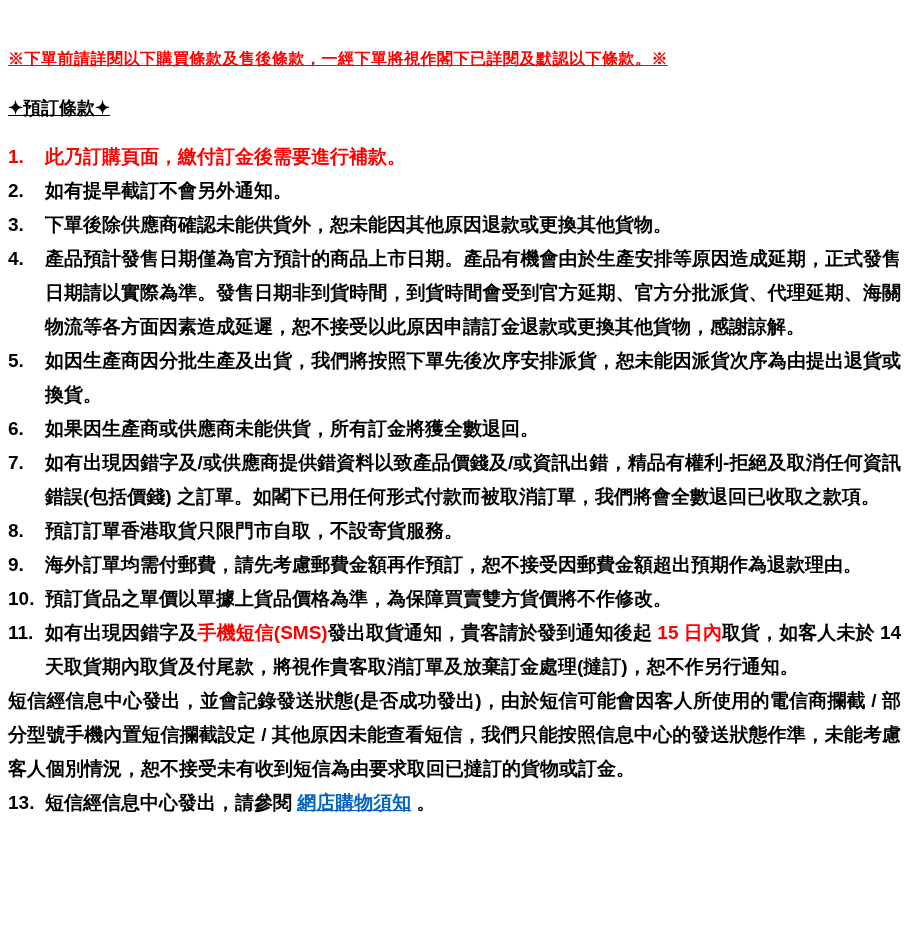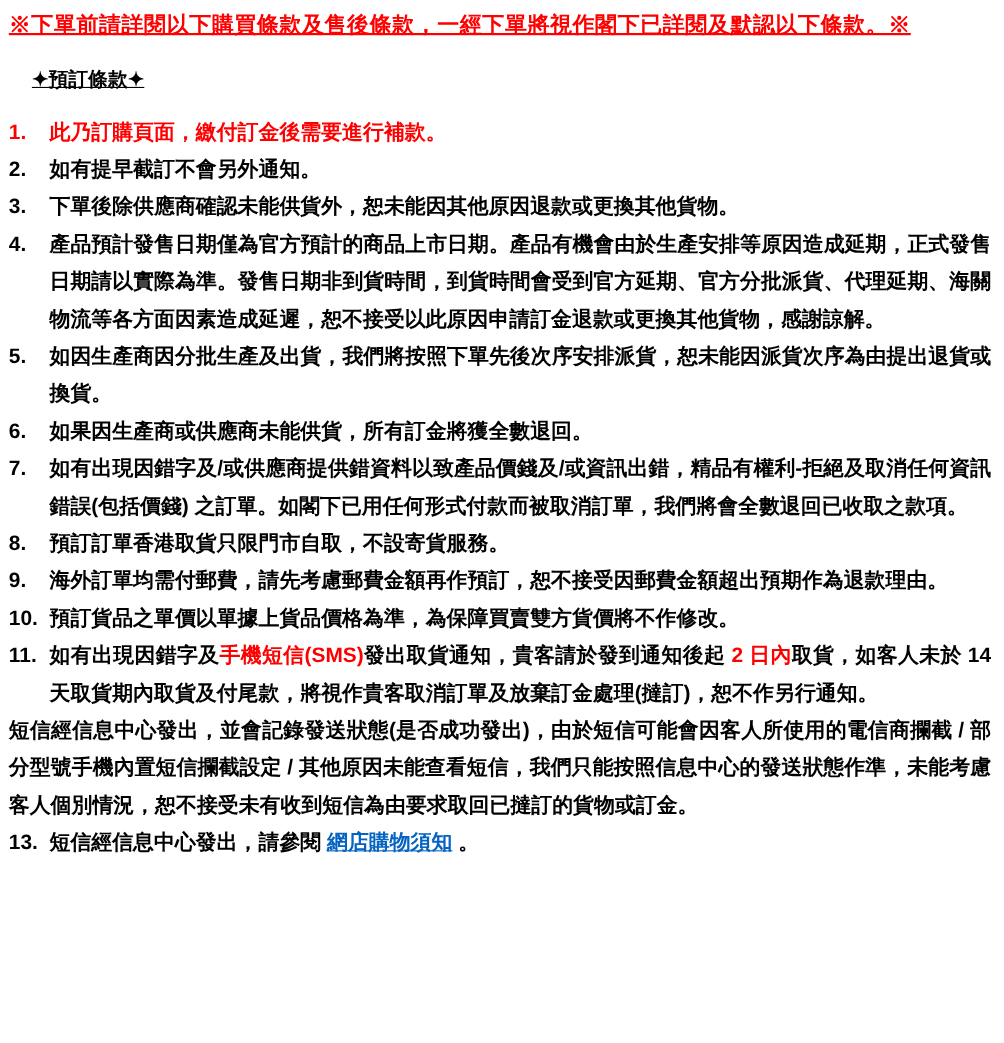--- a/index.html
+++ b/index.html
@@ -9,28 +9,29 @@
     background: var(--background, #ffffff);
     font-family: "Liberation Sans", sans-serif;
     font-weight: 700;
     color: var(--text, #000000);
     overflow: hidden;
   }
   .page { padding: 10px 12px 0 8px; }
 
   .doc-title {
     color: var(--red, #ff0000);
-    font-size: 20px;
+    font-size: 16px;
     line-height: 26px;
     text-decoration: underline;
     margin-bottom: 24px;
     letter-spacing: 0.5px;
+    margin-top: 36px;
   }
 
-  .section-header-wrap { margin-bottom: 20px; margin-left: 21px; }
+  .section-header-wrap { margin-bottom: 20px; }
   .section-header {
     display: inline-block;
     font-size: 18px;
     line-height: 24px;
     text-decoration: underline;
   }
 
   .terms-list { }
   .term-item {
     display: flex;
@@ -90,21 +91,21 @@
       <div class="term-item">
         <span class="term-num">9.</span>
         <span class="term-text"><span>海外訂單均需付郵費，請先考慮郵費金額再作預訂，恕不接受因郵費金額超出預期作為退款理由。</span></span>
       </div>
       <div class="term-item">
         <span class="term-num">10.</span>
         <span class="term-text"><span>預訂貨品之單價以單據上貨品價格為準，為保障買賣雙方貨價將不作修改。</span></span>
       </div>
       <div class="term-item">
         <span class="term-num">11.</span>
-        <span class="term-text"><span>如有出現因錯字及</span><span class="red-underline">手機短信(SMS)</span><span>發出取貨通知，貴客請於發到通知後起 </span><span class="red-underline">2 日內</span><span>取貨，如客人未於 14 天取貨期內取貨及付尾款，將視作貴客取消訂單及放棄訂金處理(撻訂)，恕不作另行通知。</span></span>
+        <span class="term-text"><span>如有出現因錯字及</span><span class="red-underline">手機短信(SMS)</span><span>發出取貨通知，貴客請於發到通知後起 </span><span class="red-underline">15 日內</span><span>取貨，如客人未於 14 天取貨期內取貨及付尾款，將視作貴客取消訂單及放棄訂金處理(撻訂)，恕不作另行通知。</span></span>
       </div>
       <div class="term-item">
         <span class="term-text"><span>短信經信息中心發出，並會記錄發送狀態(是否成功發出)，由於短信可能會因客人所使用的電信商攔截 / 部分型號手機內置短信攔截設定 / 其他原因未能查看短信，我們只能按照信息中心的發送狀態作準，未能考慮客人個別情況，恕不接受未有收到短信為由要求取回已撻訂的貨物或訂金。</span></span>
       </div>
       <div class="term-item">
         <span class="term-num">13.</span>
         <span class="term-text"><span>短信經信息中心發出，請參閱 </span><span class="link">網店購物須知</span><span> 。</span></span>
       </div>
     </div>
 </div>

